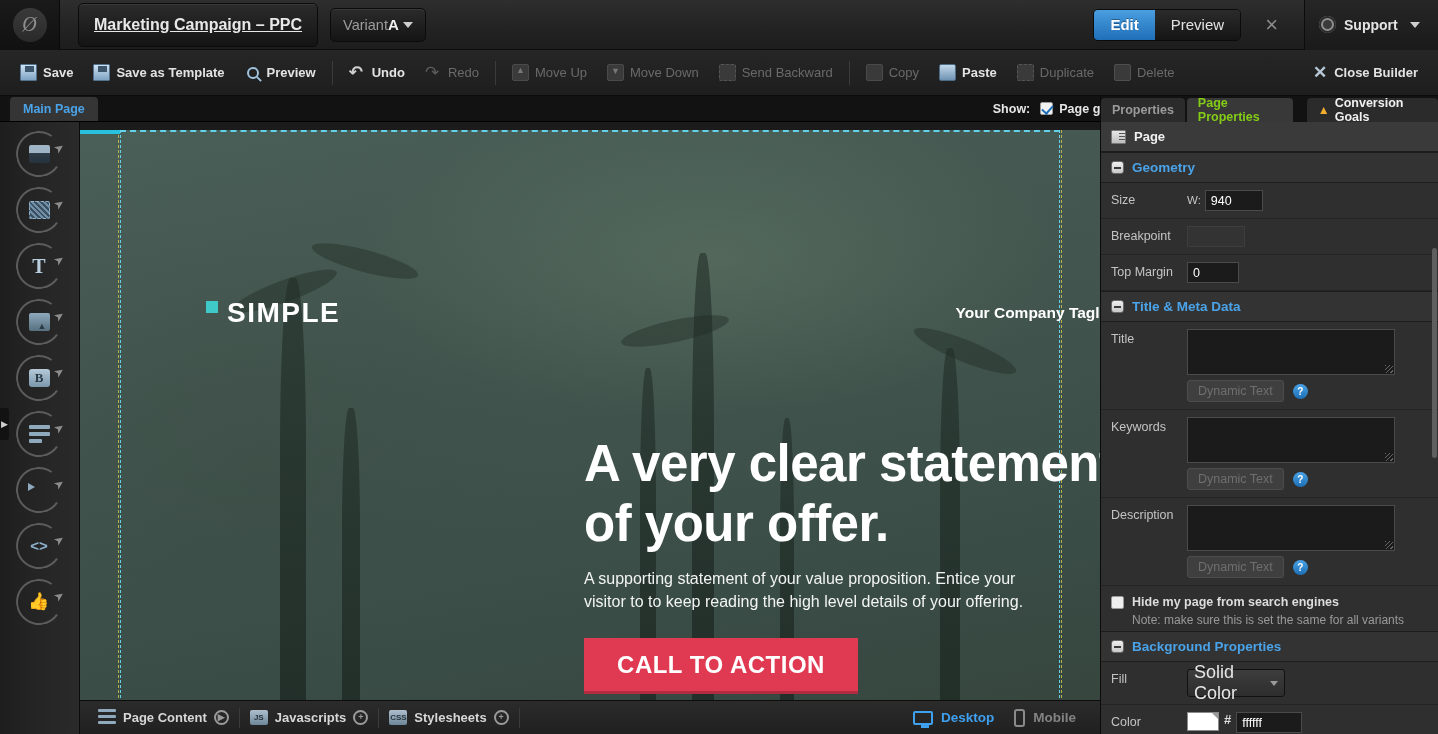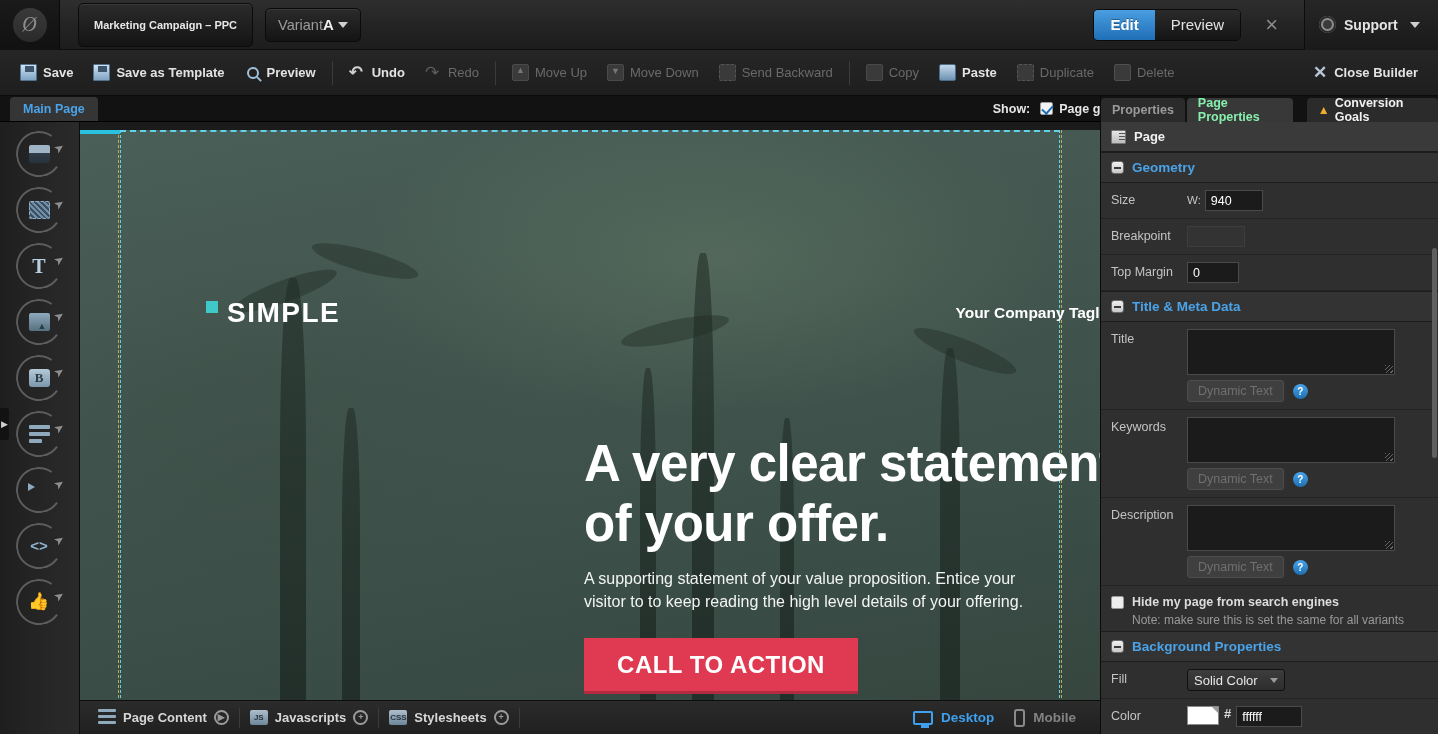--- a/index.html
+++ b/index.html
@@ -29,22 +29,23 @@
     background: linear-gradient(180deg,#3a3a3a,#2a2a2a);
     display:flex; align-items:center; justify-content:center;
     color:#8e8e8e; font-size:20px; font-family:"Liberation Serif",serif; font-style:italic;
   }
   .title-btn {
     margin-left: 18px;
     height: 44px; padding: 0 15px;
     display:flex; align-items:center;
     background: linear-gradient(180deg,#2b2b2b,#141414);
     border:1px solid #0b0b0b; border-radius:5px;
-    color:#e8e8e8; font-size:11px; font-weight:bold;
+    color:#e8e8e8; font-size:16px; font-weight:bold;
     box-shadow: inset 0 1px 0 rgba(255,255,255,.07);
+    text-decoration: underline;
   }
   .variant-btn {
     margin-left: 12px; height:34px; padding:0 12px;
     display:flex; align-items:center; 
     background: linear-gradient(180deg,#2b2b2b,#141414);
     border:1px solid #0b0b0b; border-radius:5px;
     color:#9d9d9d; font-size:14.5px;
     box-shadow: inset 0 1px 0 rgba(255,255,255,.07);
   }
   .variant-btn b { color:#f0f0f0; font-size:15px; }
@@ -239,21 +240,21 @@
   .phone { width:11px;height:18px;border:2px solid #8a8a8a;border-radius:3px;flex:none;}
 
   
   .rpanel {
     position:absolute; top:96px; right:0; width:338px; height:638px;
     background:#262626; border-left:1px solid #0b0b0b;
   }
   .rtabs { display:flex; height:26px; background:#121212; align-items:flex-end; }
   .rtab { height:24px; padding:0 11px; display:flex; align-items:center; gap:5px; font-size:12.5px; font-weight:bold; }
   .rtab.inactive { color:#9a9a9a; background:#2b2b2b; border-radius:4px 4px 0 0; margin-right:2px; }
-  .rtab.active { color:#86efac; background:#383838; border-radius:4px 4px 0 0; margin-right:14px; }
+  .rtab.active { color:#84cc16; background:#383838; border-radius:4px 4px 0 0; margin-right:14px; }
   .rtab.warn { color:#f0f0f0; background:#2b2b2b; border-radius:4px 4px 0 0; }
   .warn-tri { color:#f0ad2e; font-size:12px; }
   .rhead { height:30px; display:flex; align-items:center; gap:8px; padding:0 10px; background:#3a3a3a; border-bottom:1px solid #1c1c1c; }
   .rhead-ico { width:15px;height:14px;background:linear-gradient(180deg,#e6e6e6,#bdbdbd);border:1px solid #777;border-radius:1px;position:relative;flex:none;}
   .rhead-ico:after{content:"";position:absolute;left:7px;top:2px;width:6px;height:1px;background:#555;box-shadow:0 3px 0 #555,0 6px 0 #555;}
   .rhead span { color:#f0f0f0; font-size:13px; font-weight:bold; }
   .rbody { height:582px; overflow:hidden; background:#2b2b2b; }
 
   .sect-head { display:flex; align-items:center; gap:8px; padding:7px 10px; background:#333; border-top:1px solid #1d1d1d; border-bottom:1px solid #1d1d1d; }
   .minus-box { width:13px;height:13px;border-radius:3px;background:linear-gradient(180deg,#f0f0f0,#c9c9c9);border:1px solid #6a6a6a;position:relative;flex:none;}
@@ -272,21 +273,21 @@
     background:repeating-linear-gradient(135deg,#666,#666 1px,transparent 1px,transparent 3px); }
   .dyn-row { display:flex; align-items:center; gap:9px; margin-top:5px; }
   .dyn-btn { background:#3f3f3f; border:1px solid #4d4d4d; border-radius:3px; color:#6f6f6f; font-size:12.5px; padding:3px 10px; }
   .help { width:15px;height:15px;border-radius:50%;background:linear-gradient(180deg,#4aa3e8,#1d6fb4);
           color:#fff;font-size:10px;font-weight:bold;line-height:15px;text-align:center;flex:none;}
   .chk-row { padding:9px 10px 4px; background:#2f2f2f; }
   .chk-line { display:flex; align-items:center; gap:8px; color:#dcdcdc; font-size:12.5px; font-weight:bold; }
   .chk-sm { width:13px;height:13px;border-radius:2px;background:#eee;border:1px solid #999;flex:none;}
   .chk-note { color:#9a9a9a; font-size:12px; margin:4px 0 0 21px; }
   .select { background:linear-gradient(180deg,#3d3d3d,#2d2d2d); border:1px solid #111; border-radius:3px;
-            width:98px; height:22px; display:flex; align-items:center; padding:0 6px; color:#e6e6e6; font-size:13px;justify-content:space-between; }
+            width:98px; height:28px; display:flex; align-items:center; padding:0 6px; color:#e6e6e6; font-size:18px;justify-content:space-between; }
   .select .caret { margin-left:auto; width:0;height:0;border-left:4px solid transparent;border-right:4px solid transparent;border-top:5px solid #9a9a9a;}
   .swatch { width:32px;height:19px;background:#fff;border:1px solid #8a8a8a;position:relative; }
   .swatch:after{content:"";position:absolute;right:0;top:0;border-top:6px solid #9a9a9a;border-left:6px solid transparent;}
   .hash { color:#dcdcdc; font-size:13px; margin:0 5px; font-weight:bold; }
   .inp.hex { width:66px; }
   .rscroll { position:absolute; right:1px; top:152px; width:5px; height:210px; background:#5f5f5f; border-radius:3px; }
 </style>
 </head>
 <body>
 

